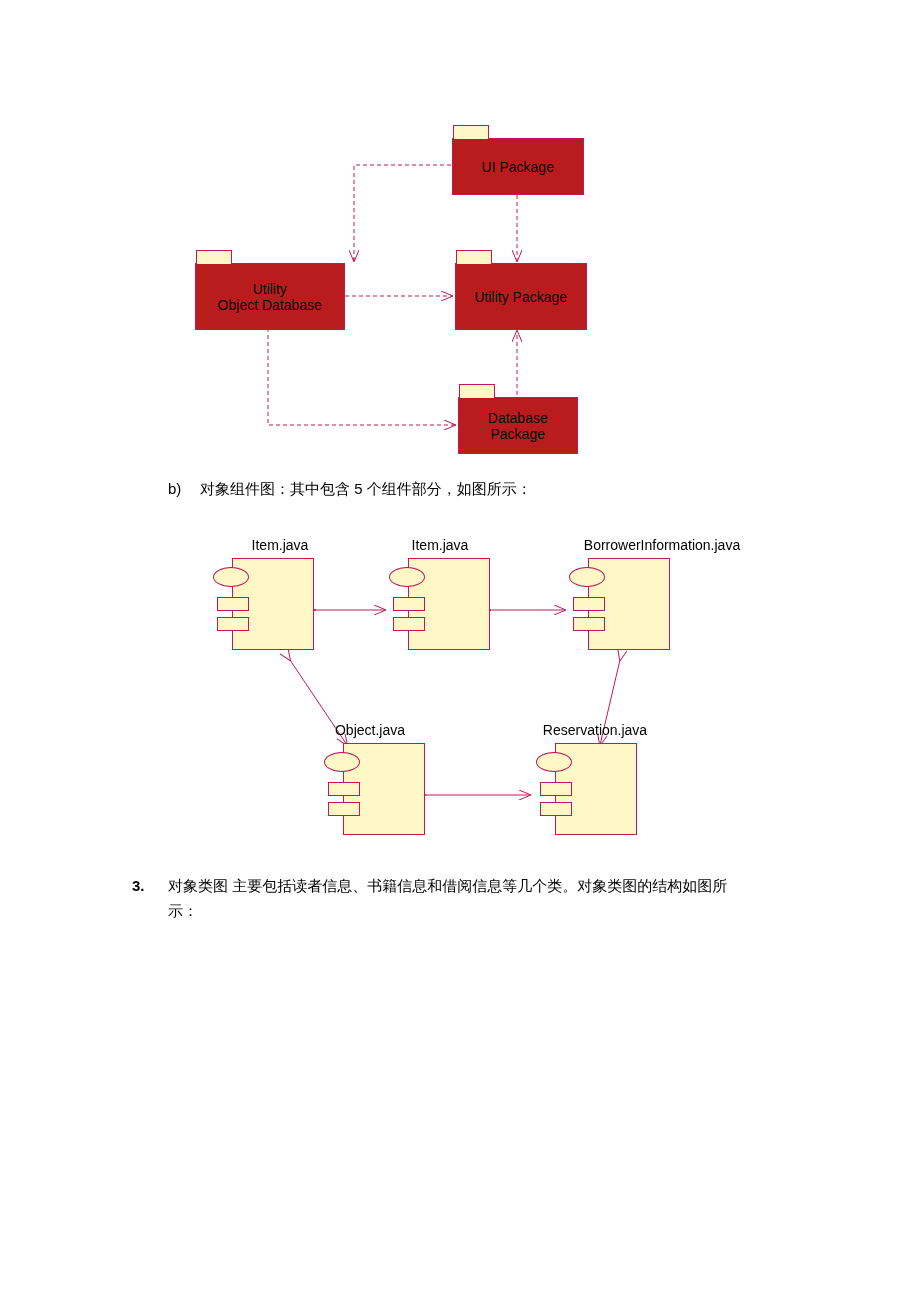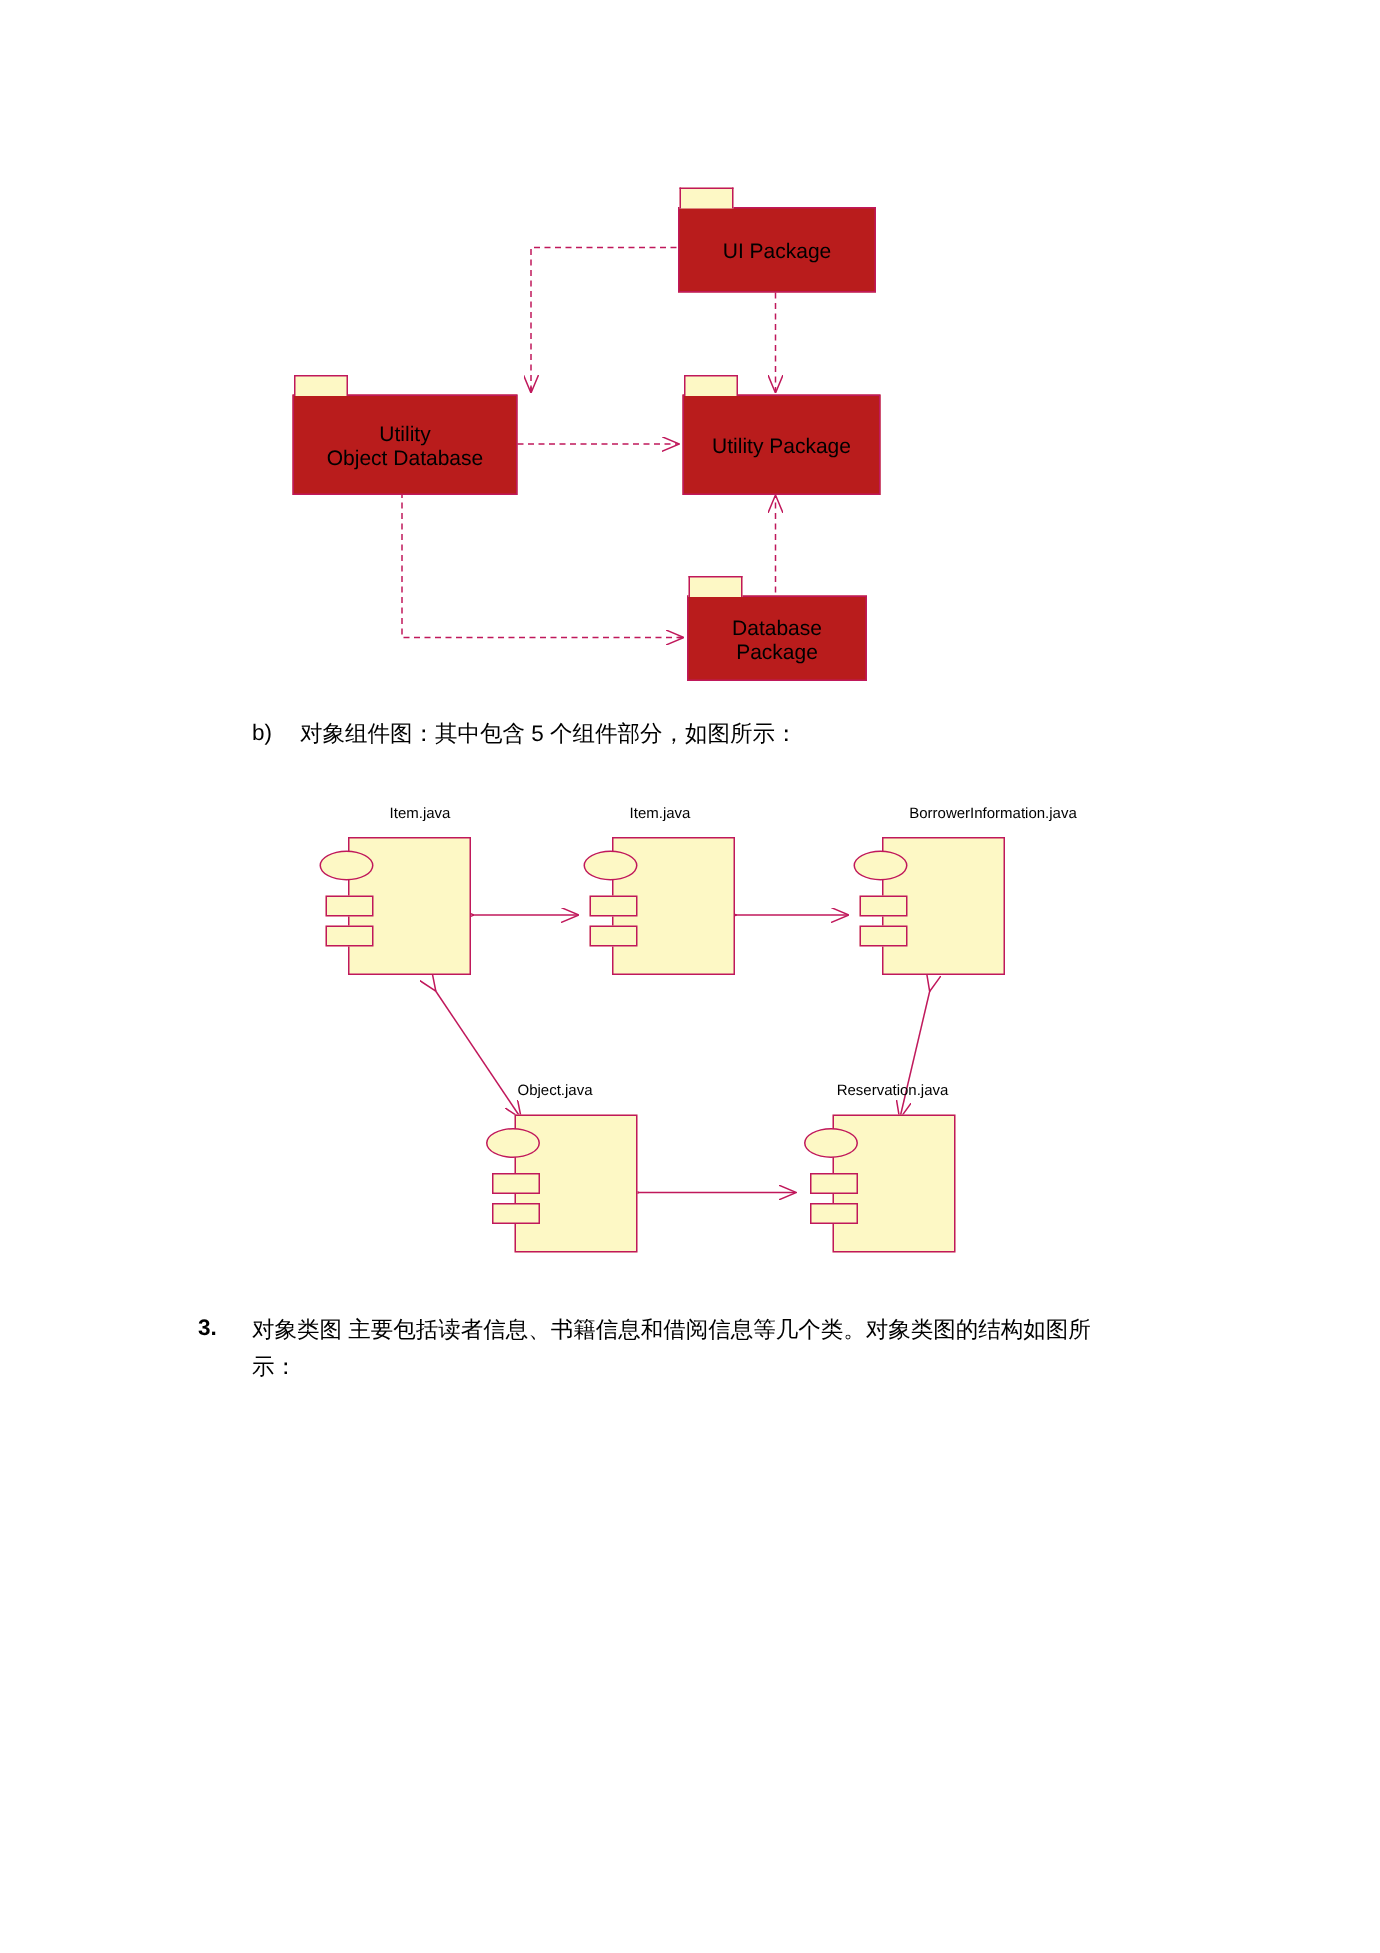--- a/index.html
+++ b/index.html
@@ -3,21 +3,21 @@
 <meta charset="utf-8">
 <style>
   body{margin:0;width:920px;height:1302px;background:#fff;font-family:Arial,"Microsoft YaHei",sans-serif;font-size:15px;color:#000;position:relative}
   .pkg{position:absolute;background:#b91c1c;border:1px solid #c0185b}
   .pkg .tab{position:absolute;top:-14px;left:0;width:34px;height:13px;background:#fdf8c5;border:1px solid #c0185b;border-bottom:none}
   .pkg .lbl{width:100%;text-align:center;font-size:14px;position:absolute;top:50%;transform:translateY(-50%)}
   .comp{position:absolute;background:#fdf8c5;border:1px solid #c0185b;width:80px;height:90px}
   .comp .ell{position:absolute;left:-20px;top:8px;width:34px;height:18px;background:#fdf8c5;border:1px solid #c0185b;border-radius:50%}
   .comp .r1,.comp .r2{position:absolute;left:-16px;width:30px;height:12px;background:#fdf8c5;border:1px solid #c0185b}
   .comp .r1{top:38px}.comp .r2{top:58px}
-  .clabel{position:absolute;font-size:10px;text-align:center}
+  .clabel{position:absolute;font-size:14px;text-align:center}
   .txt{position:absolute}
   svg{position:absolute;top:0;left:0}
 </style>
 </head>
 <body>
 
 <svg width="920" height="470">
   <defs>
     <marker id="ah" markerWidth="12" markerHeight="10" refX="11" refY="5" orient="auto">
       <path d="M0,0 L12,5 L0,10" fill="none" stroke="#c0185b" stroke-width="1"></path>

